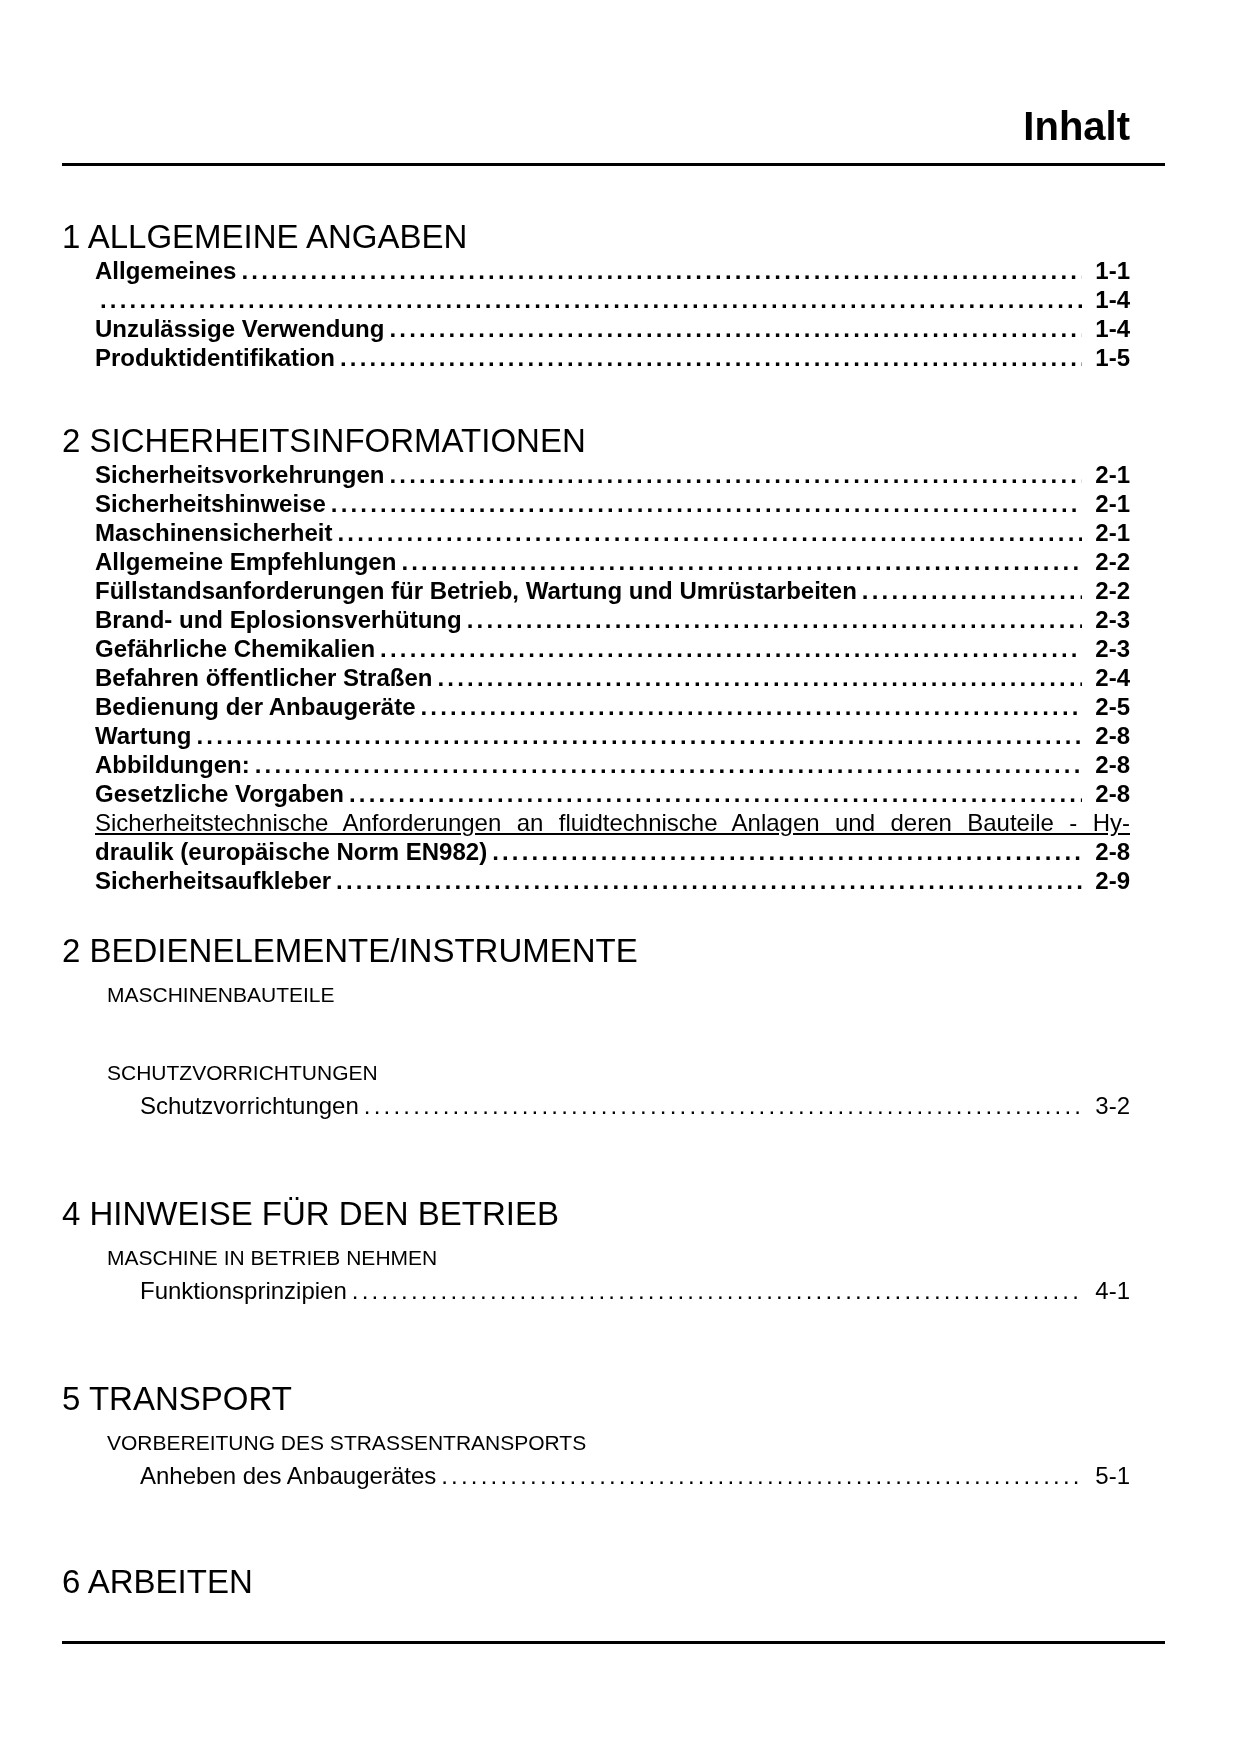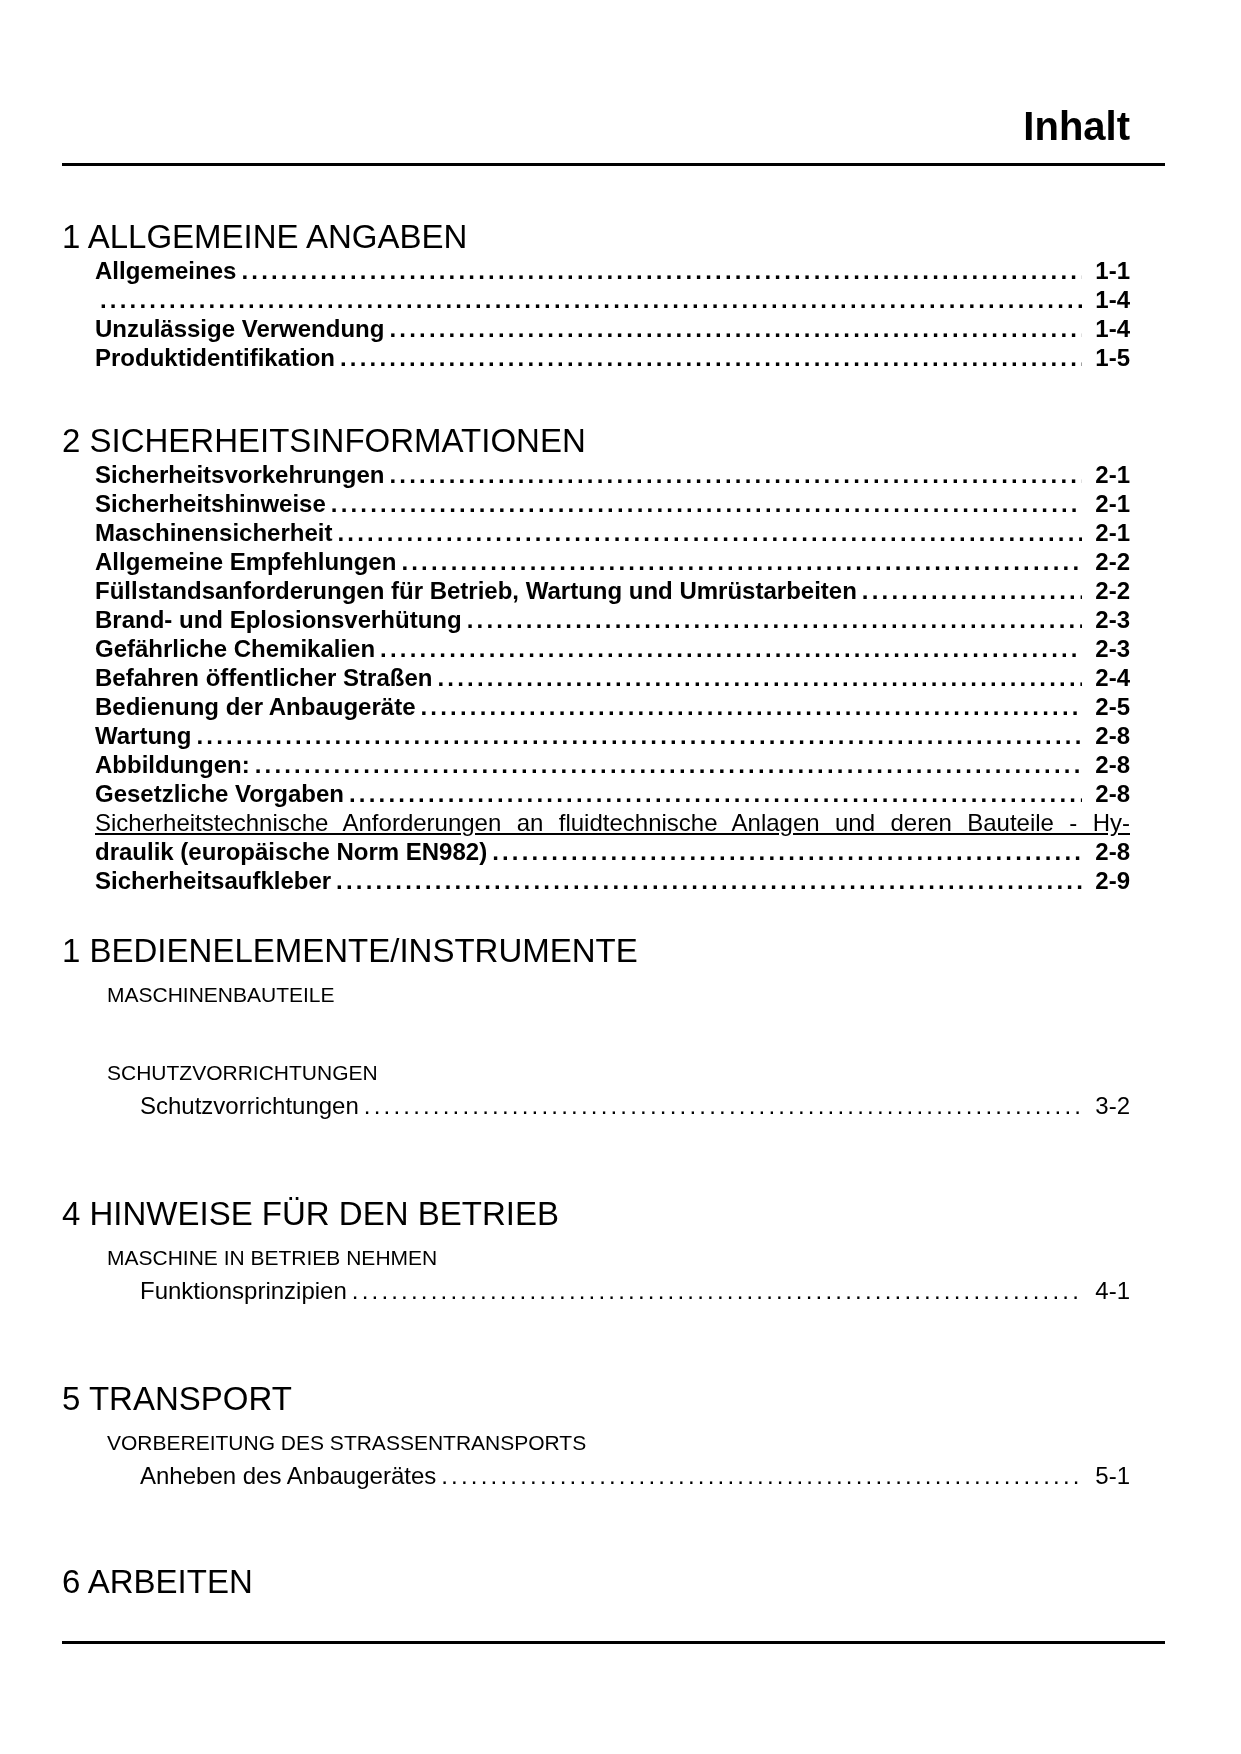--- a/index.html
+++ b/index.html
@@ -200,21 +200,21 @@
           <span class="pg">2-8</span>
       </div>
     </div>
     <div class="row lvl1">
       <span class="lbl">Sicherheitsaufkleber</span>
         <span class="dots"></span>
         <span class="pg">2-9</span>
     </div>
   </div>
 
-  <h2 class="ch" id="ch3">1 BEDIENELEMENTE/INSTRUMENTE</h2>
+  <h2 class="ch" id="ch3">2 BEDIENELEMENTE/INSTRUMENTE</h2>
   <h3 class="sub first">MASCHINENBAUTEILE</h3>
   <h3 class="sub later">SCHUTZVORRICHTUNGEN</h3>
   <div class="row lvl2">
     <span class="lbl">Schutzvorrichtungen</span>
       <span class="dots"></span>
       <span class="pg">3-2</span>
   </div>
 
   <h2 class="ch" id="ch4">4 HINWEISE FÜR DEN BETRIEB</h2>
   <h3 class="sub first">MASCHINE IN BETRIEB NEHMEN</h3>

